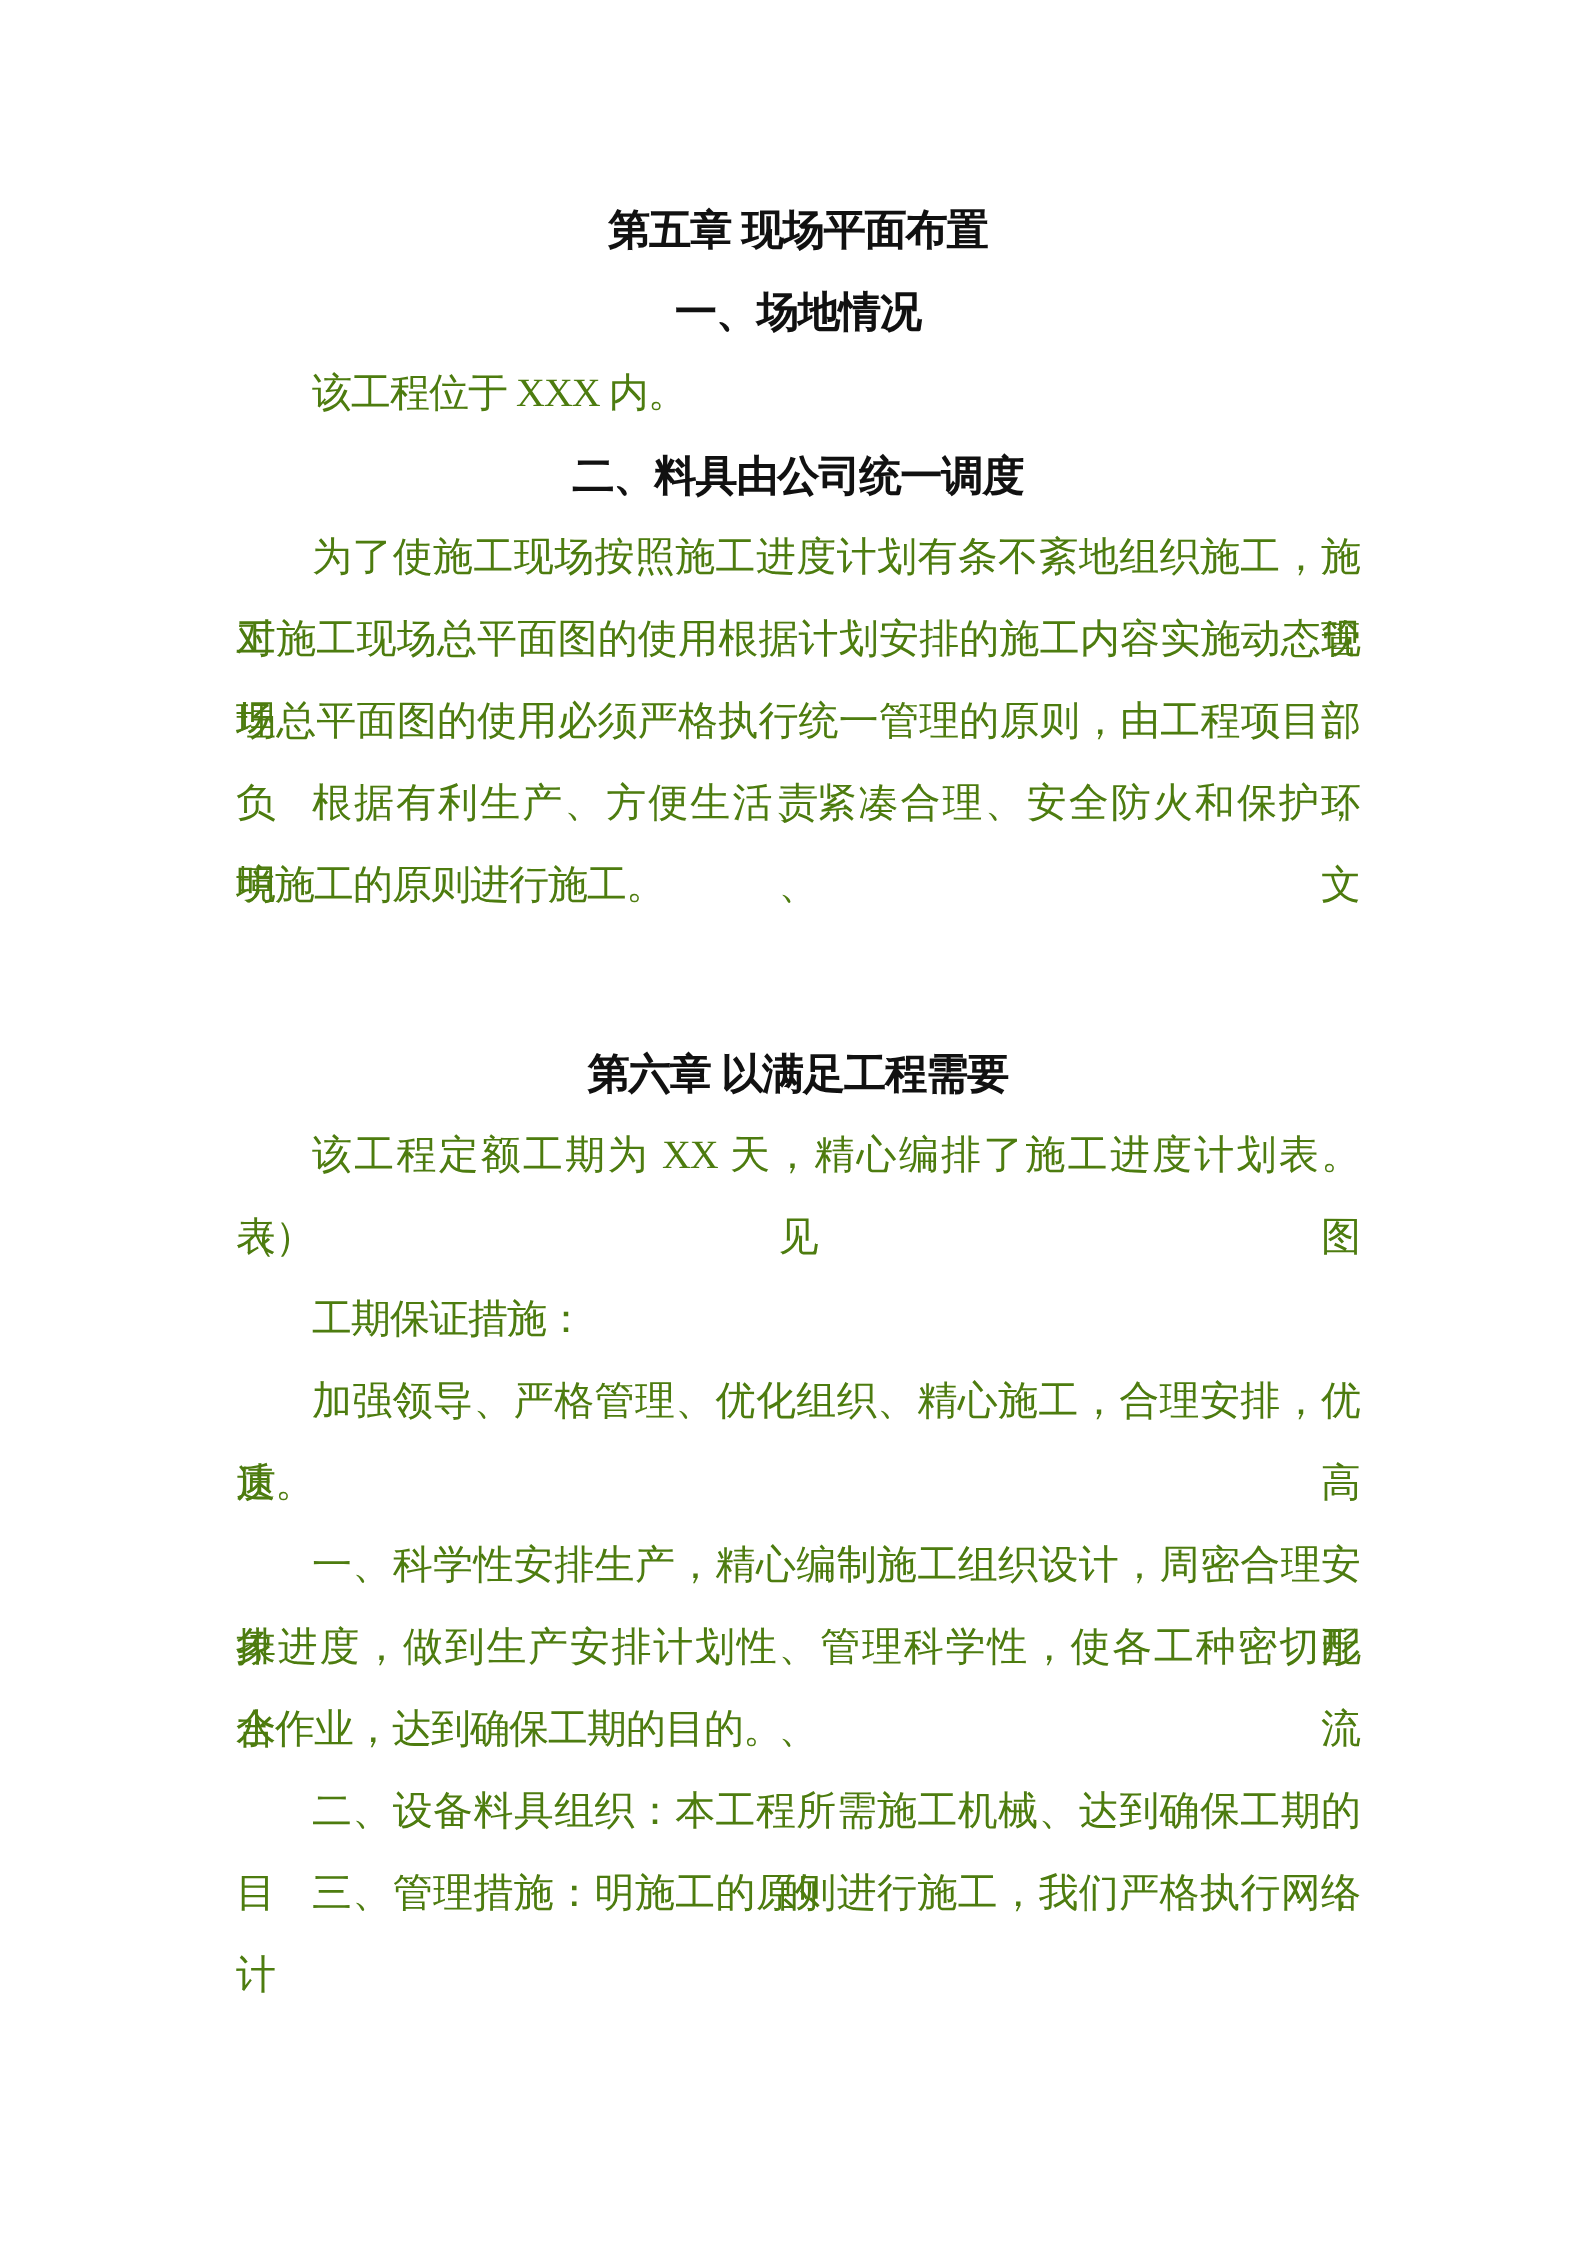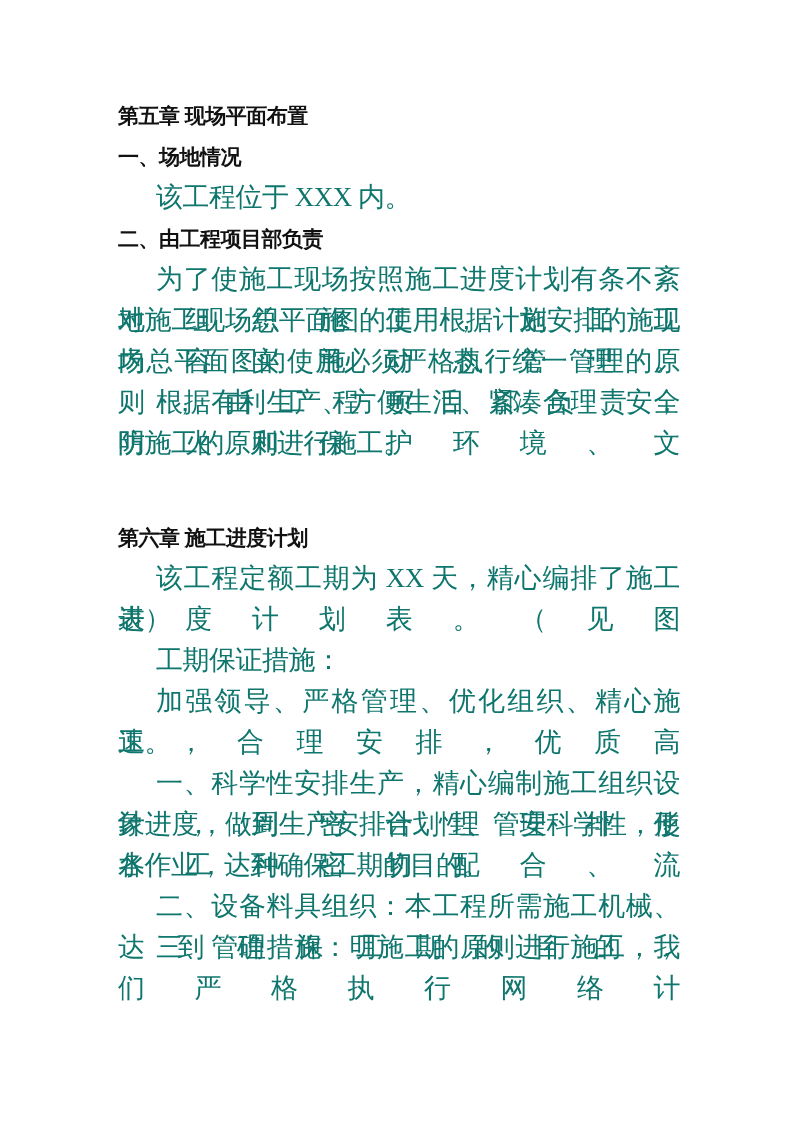--- a/index.html
+++ b/index.html
@@ -16,65 +16,66 @@
     font-family: "Liberation Serif", "DejaVu Serif", serif;
   }
   .doc {
     position: absolute;
     top: 95px;
     left: 118px;
     width: 562px;
     color: #161616;
   }
   .line {
-    font-size: 27px;
+    font-size: 20px;
     line-height: 41px;
     height: 41px;
     letter-spacing: -0.5px;
     white-space: nowrap;
-    color: #0f766e;
+    color: #4d7c0f;
   }
   .line.indent {
     text-indent: 38px;
   }
   .line.fill {
     white-space: normal;
     text-align: justify;
     text-align-last: justify;
   }
   .heading {
     font-family: "Liberation Sans", "DejaVu Sans", sans-serif;
     font-weight: 700;
     font-size: 21px;
     line-height: 41px;
     height: 41px;
     letter-spacing: -0.5px;
+    text-align: center;
     color: #111111;
     white-space: nowrap;
   }
   .spacer {
     height: 53px;
   }
 </style>
 </head>
 <body>
 
 <div class="page">
   <div class="doc" id="doc">
       <div class="heading">第五章 现场平面布置</div>
       <div class="heading">一、场地情况</div>
       <div class="line indent">该工程位于 XXX 内。</div>
-      <div class="heading">二、由工程项目部负责</div>
+      <div class="heading">二、料具由公司统一调度</div>
       <div class="line indent fill">为了使施工现场按照施工进度计划有条不紊地组织施工，施工现</div>
       <div class="line fill">对施工现场总平面图的使用根据计划安排的施工内容实施动态管理。</div>
       <div class="line fill">场总平面图的使用必须严格执行统一管理的原则，由工程项目部负责，</div>
       <div class="line indent fill">根据有利生产、方便生活、紧凑合理、安全防火和保护环境、文</div>
       <div class="line">明施工的原则进行施工。</div>
       <div class="spacer"></div>
-      <div class="heading">第六章 施工进度计划</div>
+      <div class="heading">第六章 以满足工程需要</div>
       <div class="line indent fill">该工程定额工期为 XX 天，精心编排了施工进度计划表。（见图</div>
       <div class="line">表）</div>
       <div class="line indent">工期保证措施：</div>
       <div class="line indent fill">加强领导、严格管理、优化组织、精心施工，合理安排，优质高</div>
       <div class="line">速。</div>
       <div class="line indent fill">一、科学性安排生产，精心编制施工组织设计，周密合理安排形</div>
       <div class="line fill">象进度，做到生产安排计划性、管理科学性，使各工种密切配合、流</div>
       <div class="line">水作业，达到确保工期的目的。</div>
       <div class="line indent fill">二、设备料具组织：本工程所需施工机械、达到确保工期的目的，</div>
       <div class="line indent fill">三、管理措施：明施工的原则进行施工，我们严格执行网络计</div>

